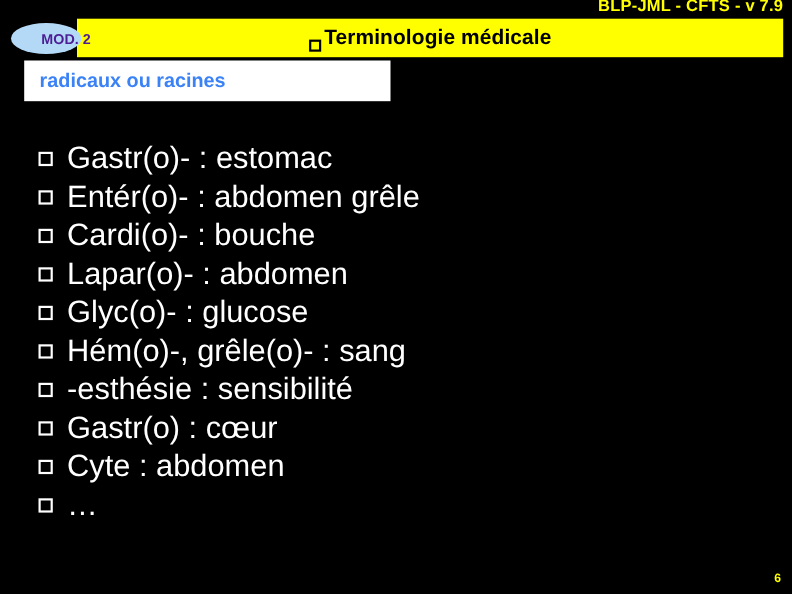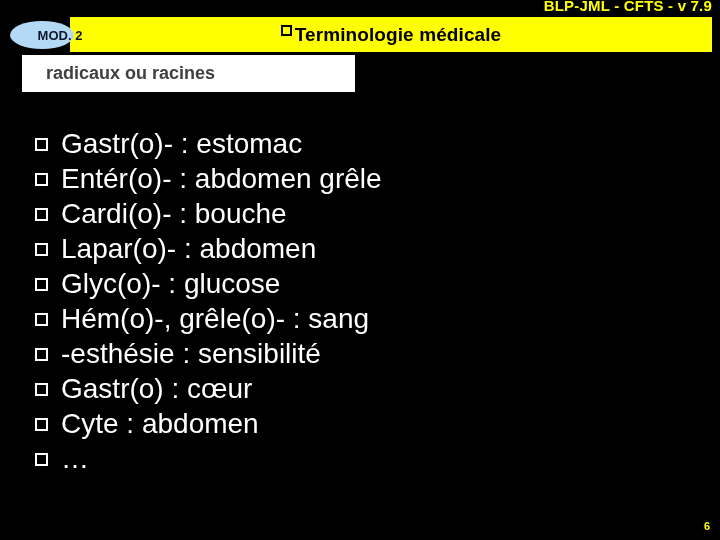--- a/index.html
+++ b/index.html
@@ -41,21 +41,21 @@
     align-items: center;
     justify-content: center;
   }
   .title-text {
     color: #000000;
     font-size: 19px;
     font-weight: bold;
     letter-spacing: 0.1px;
     white-space: nowrap;
     display: flex;
-    align-items: flex-start;
+    align-items: flex-end;
     gap: 3px;
   }
   .title-bullet {
     display: inline-block;
     width: 11px;
     height: 11px;
     border: 2px solid #000000;
     box-sizing: border-box;
     position: relative;
     top: 1px;
@@ -68,43 +68,43 @@
     top: 21px;
     width: 64px;
     height: 28px;
     background: #b3d9f7;
     border-radius: 50%;
     display: flex;
     align-items: center;
     justify-content: center;
   }
   .mod-badge-label {
-    color: #0f172a;
+    color: #4c1d95;
     font-size: 13px;
     font-weight: bold;
     white-space: nowrap;
     padding-left: 36px;
   }
 
   
   .subtitle-box {
     position: absolute;
     left: 22px;
     top: 55px;
     width: 333px;
     height: 37px;
     background: #ffffff;
     display: flex;
     align-items: center;
   }
   .subtitle-text {
-    color: #404040;
+    color: #3b82f6;
     font-size: 18px;
     font-weight: bold;
-    padding-left: 24px;
+    padding-left: 14px;
     white-space: nowrap;
   }
 
   
   .bullet-list {
     position: absolute;
     left: 35px;
     top: 126px;
     width: 650px;
   }

